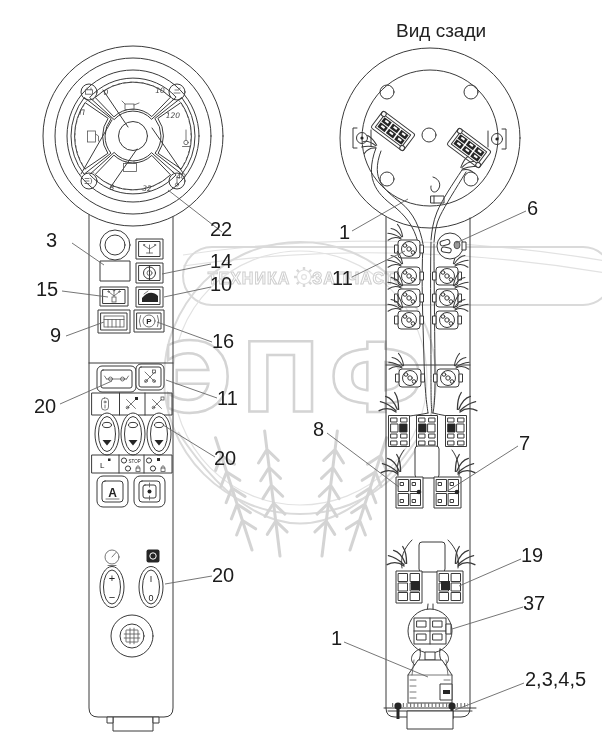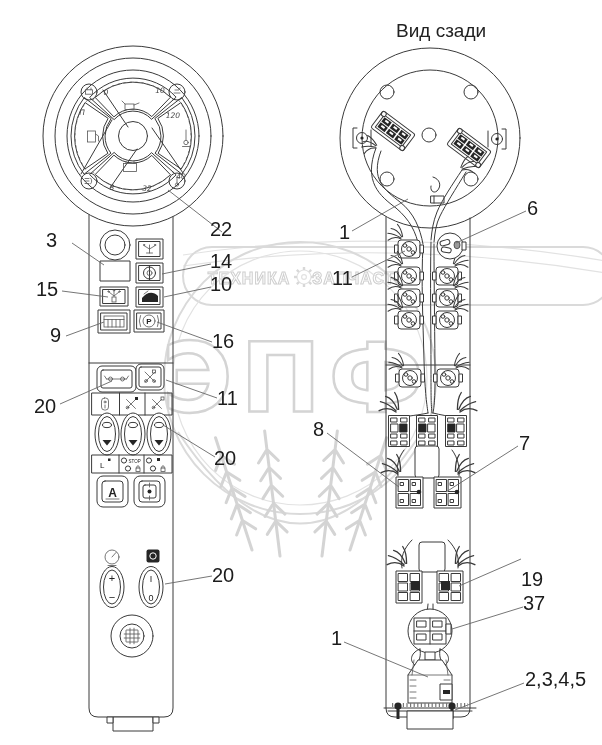--- a/index.html
+++ b/index.html
@@ -667,18 +667,18 @@
 <div class="callout" style="left:212px;top:330px">16</div>
 <div class="callout" style="left:34px;top:395px">20</div>
 <div class="callout" style="left:217px;top:387px">11</div>
 <div class="callout" style="left:214px;top:447px">20</div>
 <div class="callout" style="left:212px;top:564px">20</div>
 <div class="callout" style="left:339px;top:221px">1</div>
 <div class="callout" style="left:527px;top:197px">6</div>
 <div class="callout" style="left:332px;top:267px">11</div>
 <div class="callout" style="left:313px;top:418px">8</div>
 <div class="callout" style="left:519px;top:432px">7</div>
-<div class="callout" style="left:521px;top:568px">19</div>
+<div class="callout" style="left:521px;top:544px">19</div>
 <div class="callout" style="left:523px;top:592px">37</div>
 <div class="callout" style="left:331px;top:627px">1</div>
 <div class="callout" style="left:525px;top:668px">2,3,4,5</div>
 
 </div>
 
 </body></html>

